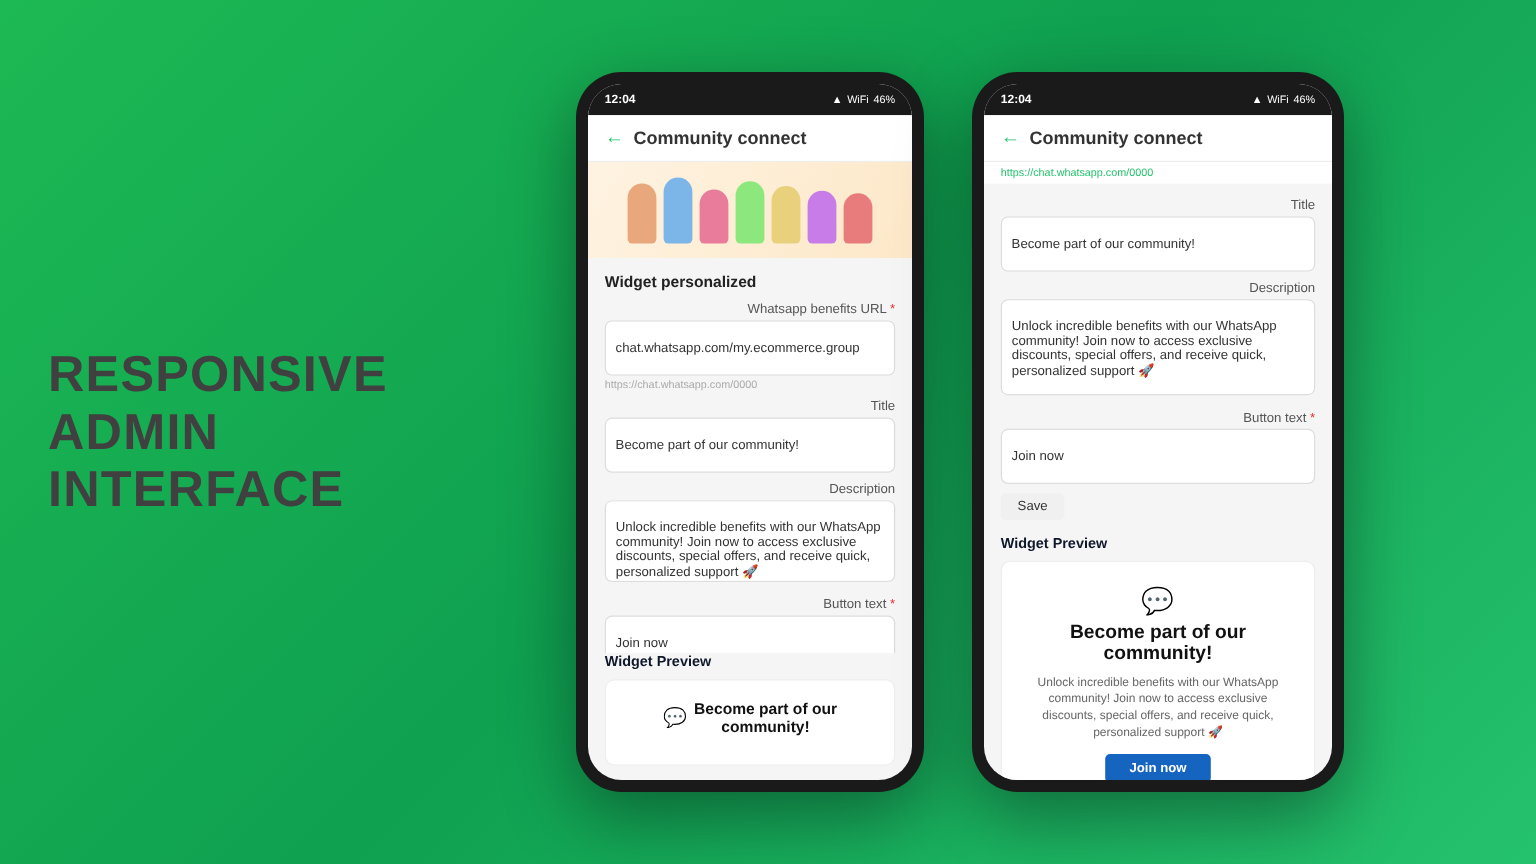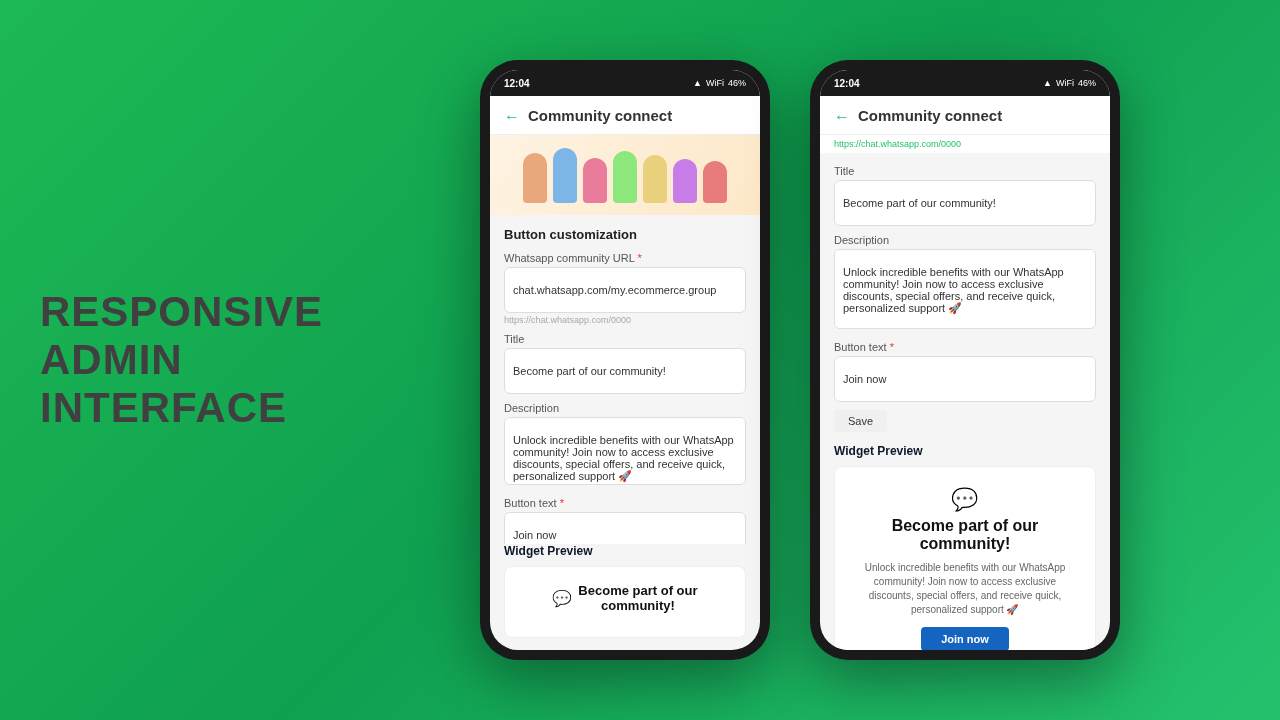--- a/index.html
+++ b/index.html
@@ -139,20 +139,21 @@
     .section-title {
       font-size: 13px;
       font-weight: 700;
       color: #222;
       margin-bottom: 10px;
     }
     .field-label {
       font-size: 11px;
       color: #555;
       margin-bottom: 3px;
+      text-align: right;
     }
     .field-label .required {
       color: #e53935;
     }
     .field-input {
       width: 100%;
       border: 1px solid #ddd;
       border-radius: 6px;
       padding: 16px 8px;
       font-size: 11px;
@@ -281,24 +282,24 @@
           <div class="figure fig2"></div>
           <div class="figure fig3"></div>
           <div class="figure fig4"></div>
           <div class="figure fig5"></div>
           <div class="figure fig6"></div>
           <div class="figure fig1" style="background:#e87c7c;height:42px;"></div>
         </div>
       </div>
 
       <div class="form-section">
-        <div class="section-title">Button customization</div>
+        <div class="section-title">Widget personalized</div>
 
         <div class="field-label">
-          <span>Whatsapp community URL</span>
+          <span>Whatsapp benefits URL</span>
           <span class="required">*</span>
         </div>
         <input class="field-input" type="text" value="chat.whatsapp.com/my.ecommerce.group" style="">
         <div class="field-hint">https://chat.whatsapp.com/0000</div>
 
         <div class="field-label">Title</div>
         <input class="field-input" type="text" value="Become part of our community!" style="">
 
         <div class="field-label">Description</div>
         <textarea class="field-input textarea-input" style="">Unlock incredible benefits with our WhatsApp community! Join now to access exclusive discounts, special offers, and receive quick, personalized support 🚀</textarea>

